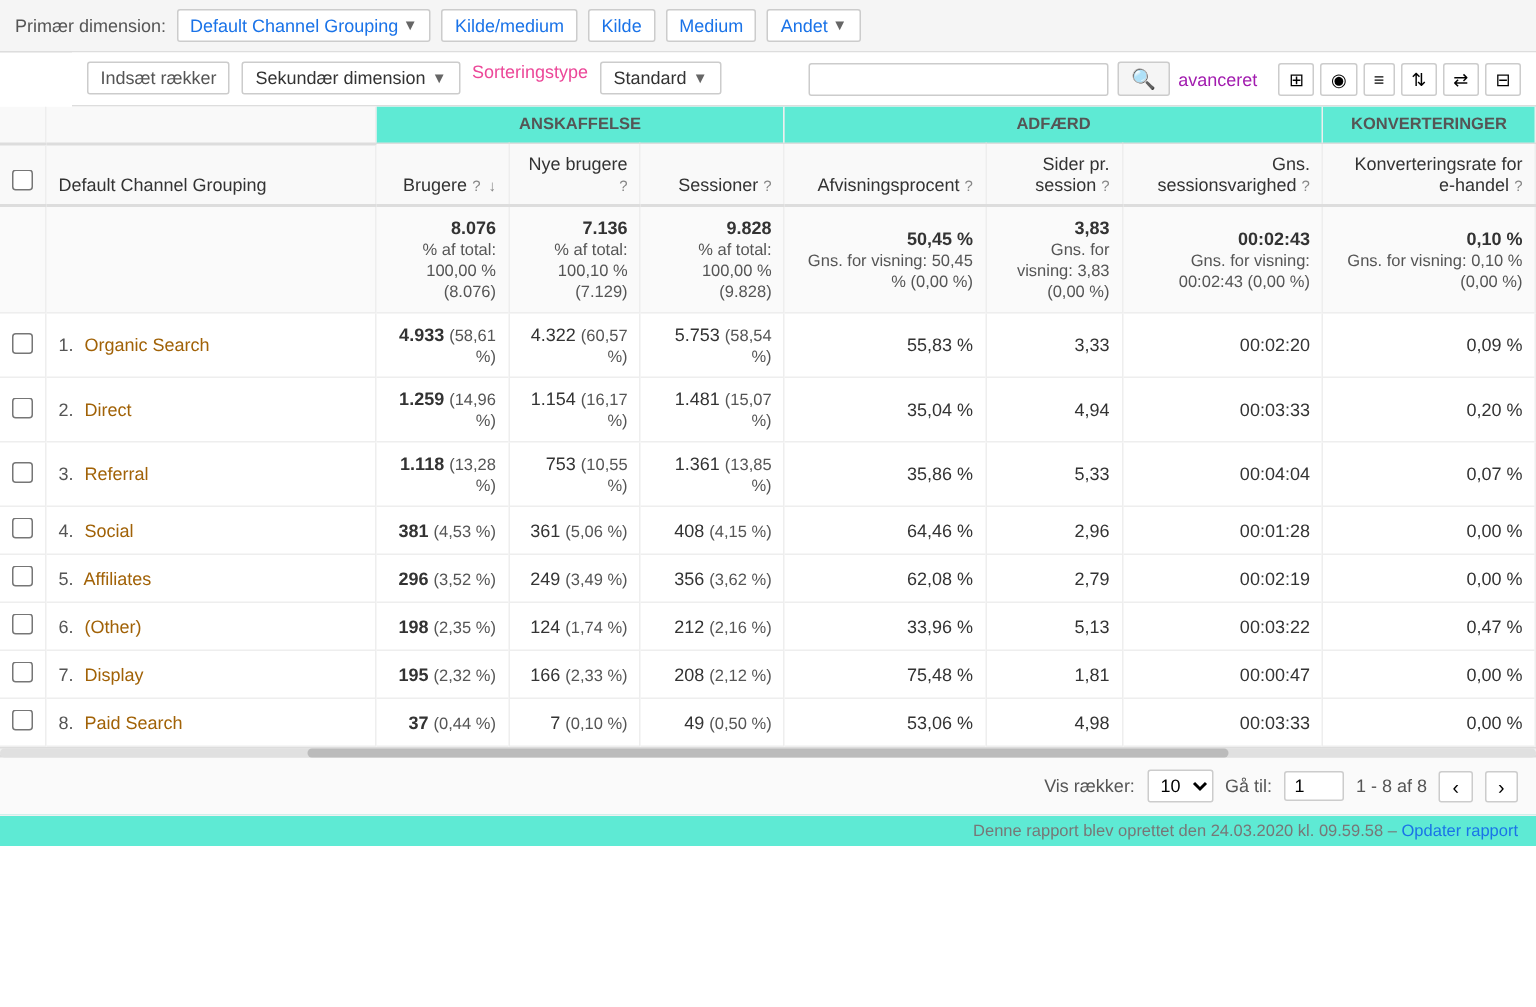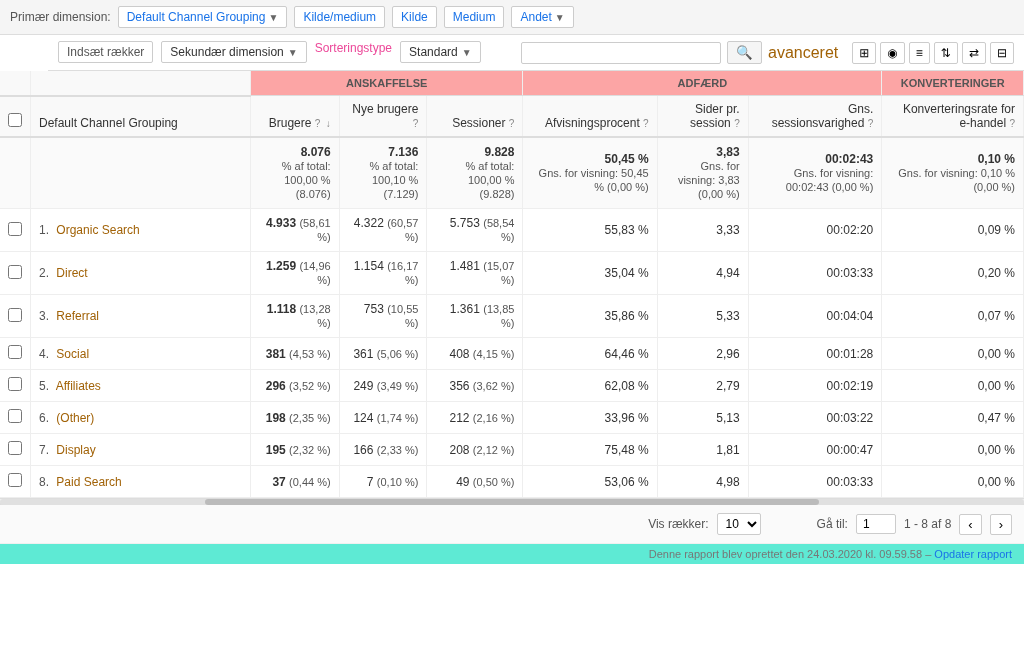--- a/index.html
+++ b/index.html
@@ -37,39 +37,39 @@
       margin-left: auto; display: flex; align-items: center; gap: 6px;
     }
     .search-input {
       border: 1px solid #ccc; border-radius: 2px; padding: 3px 8px;
       font-size: 12px; width: 200px;
     }
     .search-icon-btn {
       background: #f5f5f5; border: 1px solid #ccc; border-radius: 2px;
       padding: 3px 8px; cursor: pointer;
     }
-    .advanced-link { color: #a16207; font-size: 16px; cursor: pointer; text-decoration: none; }
+    .advanced-link { color: #a21caf; font-size: 12px; cursor: pointer; text-decoration: none; }
     .view-icons { display: flex; gap: 4px; margin-left: 8px; }
     .view-icon-btn {
       background: #fff; border: 1px solid #ccc; border-radius: 2px;
       padding: 3px 6px; cursor: pointer; font-size: 12px;
     }
 
     
     .table-container { overflow-x: auto; }
     table { width: 100%; border-collapse: collapse; font-size: 12px; }
     thead th {
       background: #f9f9f9; border-bottom: 2px solid #ddd; border-right: 1px solid #eee;
       padding: 6px 8px; text-align: right; vertical-align: bottom;
       font-weight: normal; color: #333;
     }
     thead th.left-align { text-align: left; }
     thead th.section-header {
       text-align: center; border-bottom: 1px solid #ddd; font-weight: bold;
-      background: #fca5a5; color: #555; font-size: 11px; text-transform: uppercase;
+      background: #5eead4; color: #555; font-size: 11px; text-transform: uppercase;
     }
     .section-anskaffelse { background: #f0f4ff; }
     .section-adfaerd { background: #f0fff4; }
     .section-konverteringer { background: #fff8f0; }
 
     tbody tr { border-bottom: 1px solid #eee; }
     td { padding: 7px 8px; text-align: right; vertical-align: middle; border-right: 1px solid #eee; }
     td.left-align { text-align: left; }
     td.check-cell { text-align: center; width: 30px; }
 
@@ -81,21 +81,21 @@
 
     .bold-num { font-weight: bold; }
     .sub-pct { font-size: 11px; color: #555; font-weight: normal; }
 
     
     .footer {
       display: flex; align-items: center; justify-content: flex-end;
       padding: 8px 12px; border-top: 1px solid #ddd; background: #fafafa;
       gap: 8px; font-size: 12px;
     }
-    .footer-label { color: #555; margin-left: 48px; }
+    .footer-label { color: #555; }
     .footer-input {
       border: 1px solid #ccc; border-radius: 2px; padding: 2px 6px;
       font-size: 12px; width: 50px;
     }
     .footer-select {
       border: 1px solid #ccc; border-radius: 2px; padding: 2px 4px;
       font-size: 12px; background: #fff;
     }
     .footer-range { color: #555; }
     .footer-nav-btn {

